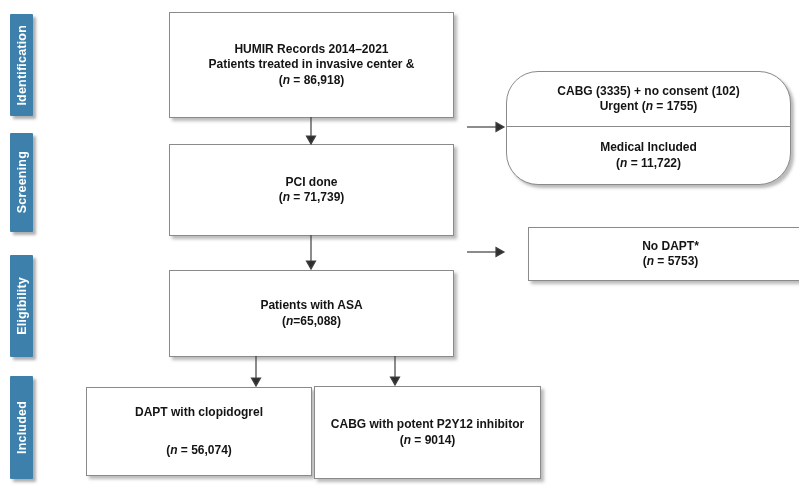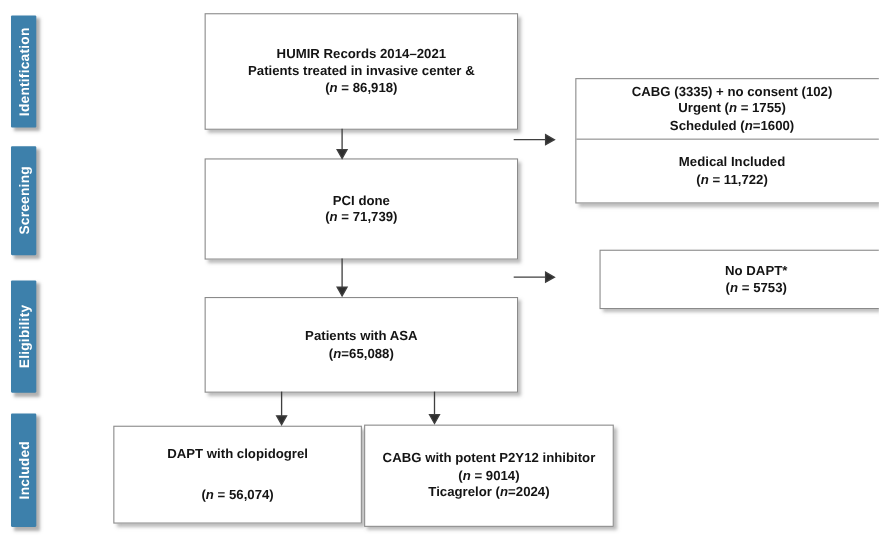--- a/index.html
+++ b/index.html
@@ -13,24 +13,24 @@
     box-shadow:3px 3px 3px rgba(110,110,110,0.55);border-radius:1px;
   }
   .stage span{
     writing-mode:vertical-rl;transform:rotate(180deg);
     font-weight:bold;font-size:12.5px;letter-spacing:0.2px;white-space:nowrap;
   }
   .fbox{
     position:absolute;background:#ffffff;border:1px solid #8a8a8a;
     box-shadow:3px 3px 3px rgba(120,120,120,0.5);
     display:flex;flex-direction:column;align-items:center;justify-content:center;
-    text-align:center;font-weight:bold;font-size:12px;line-height:15.5px;color:#141414;margin-left:17px;
+    text-align:center;font-weight:bold;font-size:12px;line-height:15.5px;color:#141414;
   }
   .fbox i{font-style:italic;}
-  .split{justify-content:flex-start;}
+  .split{justify-content:flex-start;border-radius:32px;}
   .split .sec{width:100%;display:flex;flex-direction:column;align-items:center;justify-content:center;}
   .sec-top{height:54px;}
   .sec-bottom{flex:1;border-top:1px solid #8a8a8a;}
   svg.arrows{position:absolute;left:0;top:0;width:799px;height:487px;pointer-events:none;}
 </style>
 </head>
 <body>
 
 <div id="canvas">
 
@@ -60,28 +60,26 @@
       <div>Patients with ASA</div>
       <div>(<i>n</i>=65,088)</div>
     </div>
   <div class="fbox" style="left:86px;top:387px;width:224px;height:87px;gap:23px;">
       <div>DAPT with clopidogrel</div>
       <div>(<i>n</i> = 56,074)</div>
     </div>
   <div class="fbox" style="left:314px;top:386px;width:225px;height:91px;">
       <div>CABG with potent P2Y12 inhibitor</div>
       <div>(<i>n</i> = 9014)</div>
-      <div>Ticagrelor (<i>n</i>=2024)</div>
     </div>
 
   <div class="fbox split" style="left:506px;top:71px;width:283px;height:112px;">
     <div class="sec sec-top">
         <div>CABG (3335) + no consent (102)</div>
         <div>Urgent (<i>n</i> = 1755)</div>
-        <div>Scheduled (<i>n</i>=1600)</div>
       </div>
     <div class="sec sec-bottom">
         <div>Medical Included</div>
         <div>(<i>n</i> = 11,722)</div>
       </div>
   </div>
   <div class="fbox" style="left:528px;top:227px;width:283px;height:52px;">
       <div>No DAPT*</div>
       <div>(<i>n</i> = 5753)</div>
     </div>

